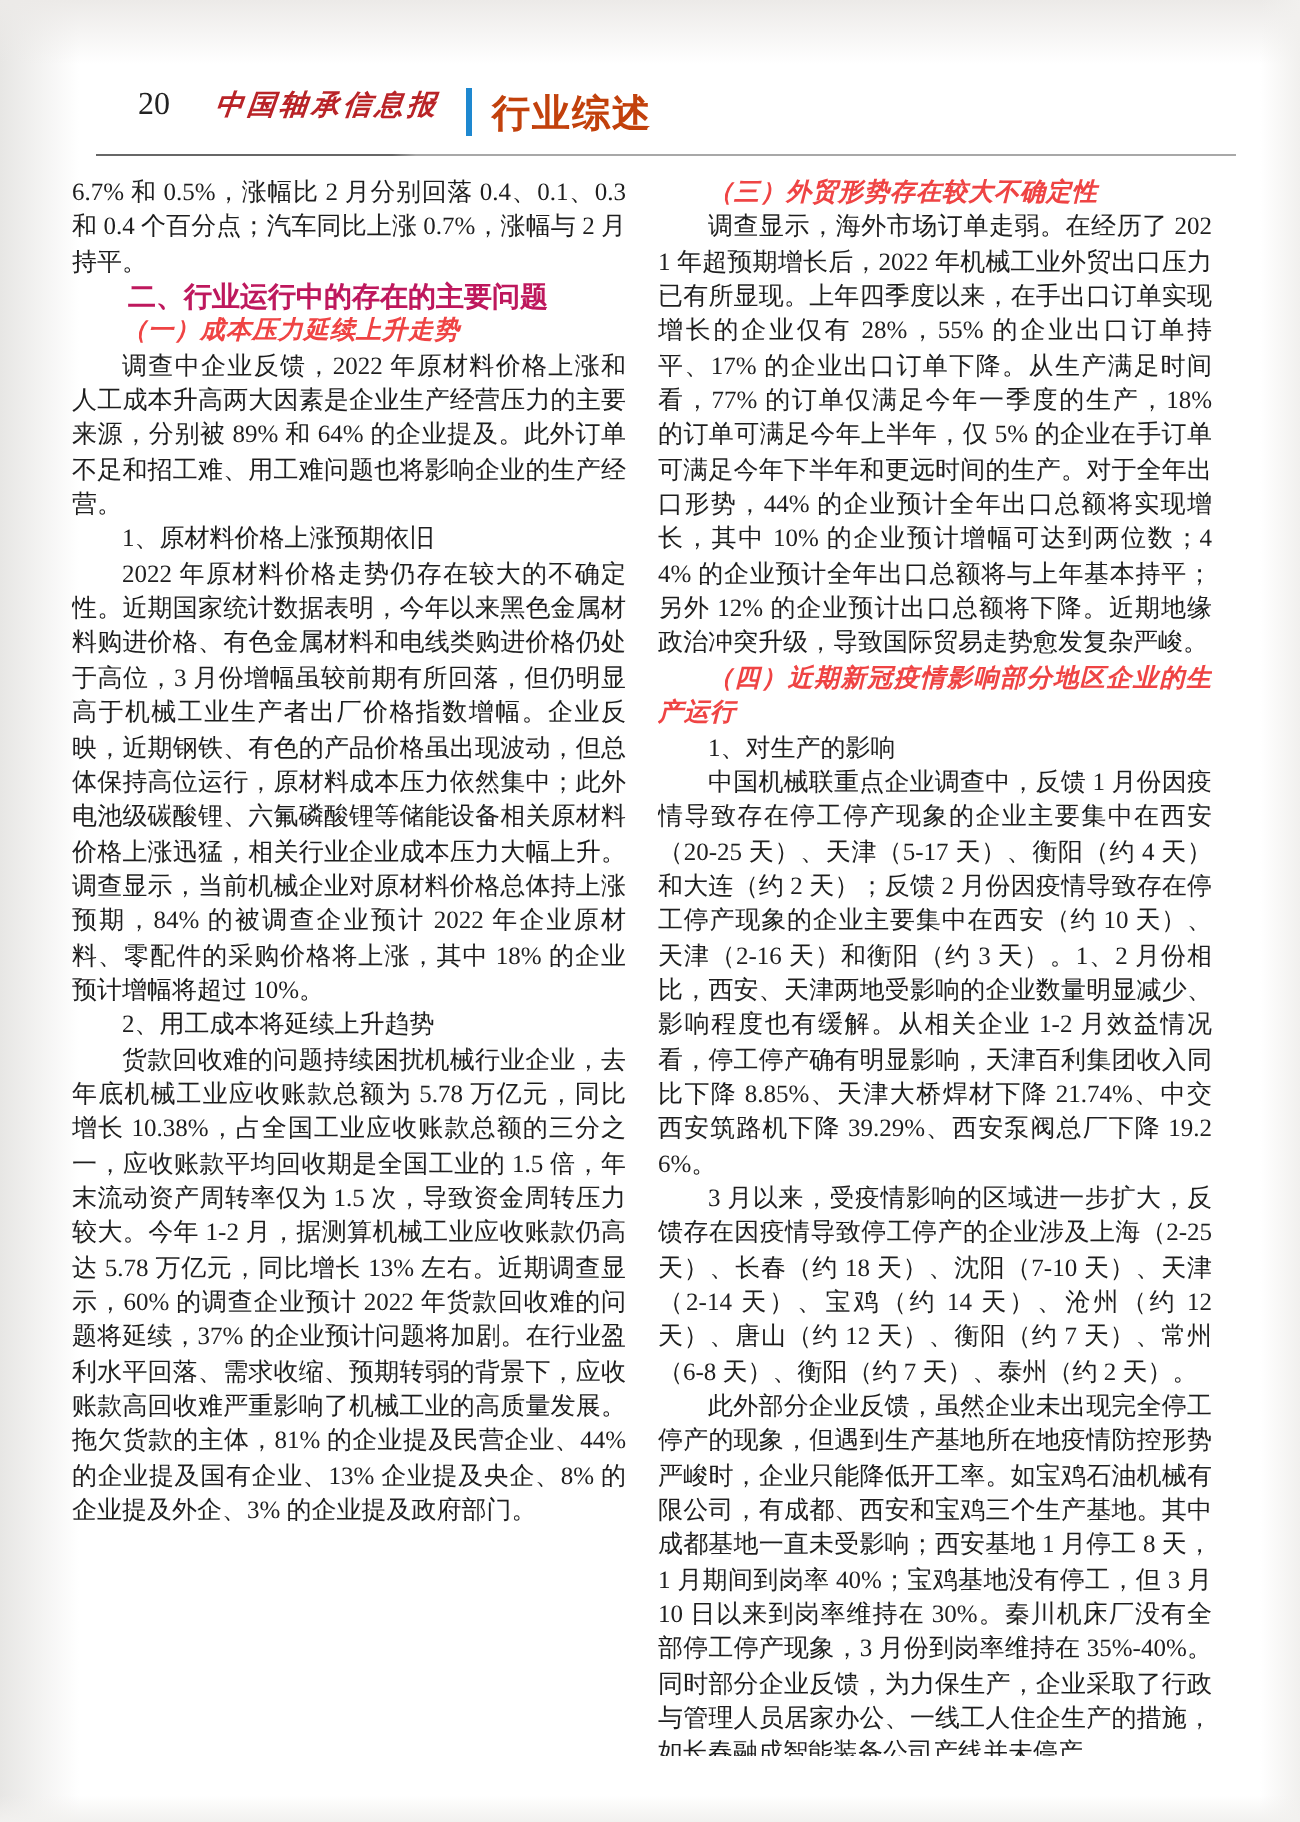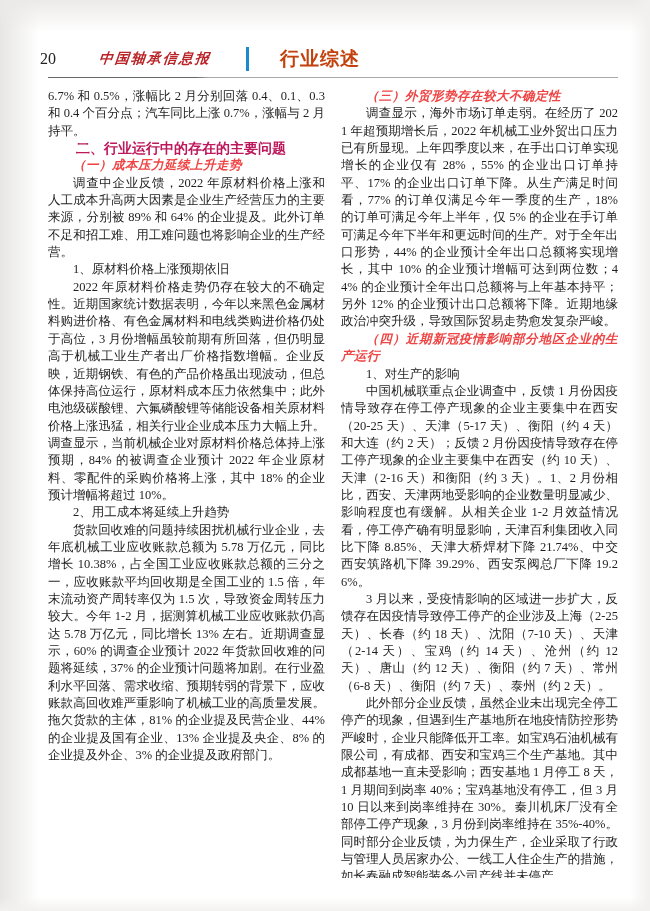--- a/index.html
+++ b/index.html
@@ -13,34 +13,34 @@
   .edge-left{left:0;top:0;width:44px;height:100%;
     background:linear-gradient(to right,#e7e6e4 0%,rgba(255,255,255,0) 90%);}
   .edge-top{left:0;top:0;width:100%;height:34px;
     background:linear-gradient(to bottom,#eceae8 0%,rgba(255,255,255,0) 95%);}
   .edge-right{right:0;top:0;width:22px;height:100%;
     background:linear-gradient(to left,#f1f0ee 0%,rgba(255,255,255,0) 90%);}
   .edge-bottom{left:0;bottom:0;width:100%;height:14px;
     background:linear-gradient(to top,#f2f1ef 0%,rgba(255,255,255,0) 95%);}
 
   
-  .header{position:absolute;left:32px;top:44px;width:570px;height:30px;
-    display:flex;align-items:center;z-index:10;gap:21px;}
+  .header{position:absolute;left:61px;top:44px;width:570px;height:30px;
+    display:flex;z-index:10;}
   .page-number{font-size:16px;color:#222;margin-left:8px;margin-right:22px;
     font-family:"Liberation Serif","DejaVu Serif",serif;}
   .masthead{font-size:14px;font-weight:bold;font-style:italic;color:#b92327;
     letter-spacing:2px;transform:skewX(-6deg);white-space:nowrap;}
   .head-divider{width:3px;height:24px;background:#1e88d0;margin:0 10px 0 14px;flex:0 0 auto;}
   .section-title{font-size:19px;font-weight:bold;color:#c2410c;
     font-family:"Liberation Sans","DejaVu Sans",sans-serif;letter-spacing:1px;}
   .header-rule{position:absolute;left:48px;top:77px;width:570px;height:1px;
     background:linear-gradient(to right,#676767 0,#676767 148px,#a8a8a8 160px,#a8a8a8 100%);z-index:10;}
 
   
-  .columns{position:absolute;left:48px;top:88px;width:570px;height:790px;
+  .columns{position:absolute;left:36px;top:88px;width:570px;height:790px;
     display:flex;gap:16px;z-index:8;}
   .col{width:277px;overflow:hidden;}
   .blk{font-size:12.5px;line-height:17.35px;text-align:justify;
     word-break:break-all;}
   .body{text-indent:2em;}
   .body-noindent{text-indent:0;}
   .sub{text-indent:2em;}
   .h-green{text-indent:2em;color:#be185d;font-weight:bold;
     font-family:"Liberation Sans","DejaVu Sans",sans-serif;font-size:14px;}
   .h-blue{text-indent:2em;color:#ef4444;font-weight:bold;font-style:italic;

